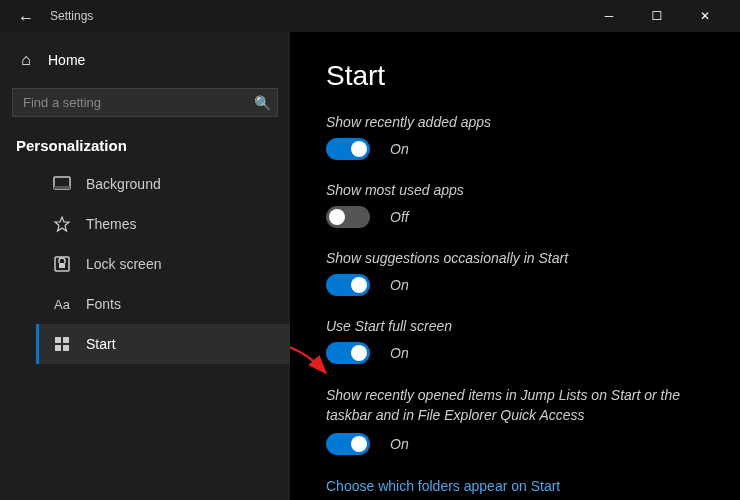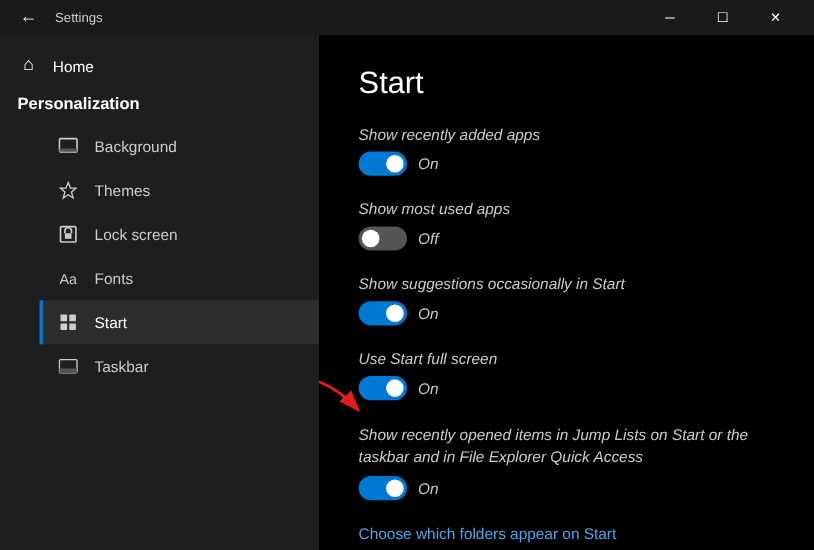--- a/index.html
+++ b/index.html
@@ -166,21 +166,21 @@
     .setting-label-long {
       font-size: 14px;
       color: #cccccc;
       margin-bottom: 8px;
       max-width: 380px;
       line-height: 1.4;
     }
     .toggle-row {
       display: flex;
       align-items: center;
-      gap: 10px;
+      gap: 20px;
     }
     .toggle {
       width: 44px;
       height: 22px;
       border-radius: 11px;
       position: relative;
       cursor: pointer;
       flex-shrink: 0;
     }
     .toggle.on { background: #0078d4; }
@@ -229,20 +229,24 @@
 </div>
 
 <div class="main-container">
 
   <div class="sidebar">
     <div class="sidebar-home">
       <span class="nav-icon">⌂</span>
       <span>Home</span>
     </div>
 
+    <div class="sidebar-search">
+      <input type="text" placeholder="Find a setting" style="">
+      <button class="search-icon-btn">🔍</button>
+    </div>
 
     <div class="section-title">Personalization</div>
 
     <div class="nav-item">
       <span class="nav-icon">
         <svg width="18" height="18" viewBox="0 0 18 18" fill="none">
           <rect x="1" y="2" width="16" height="12" rx="1" stroke="#ccc" stroke-width="1.5" fill="none"></rect>
           <rect x="1" y="11" width="16" height="3" rx="0.5" fill="#555"></rect>
         </svg>
       </span>
@@ -280,29 +284,20 @@
         <svg width="18" height="18" viewBox="0 0 18 18" fill="none">
           <rect x="2" y="2" width="6" height="6" fill="#ccc" rx="0.5"></rect>
           <rect x="10" y="2" width="6" height="6" fill="#ccc" rx="0.5"></rect>
           <rect x="2" y="10" width="6" height="6" fill="#ccc" rx="0.5"></rect>
           <rect x="10" y="10" width="6" height="6" fill="#ccc" rx="0.5"></rect>
         </svg>
       </span>
       <span class="nav-label">Start</span>
     </div>
 
-    <div class="nav-item">
-      <span class="nav-icon">
-        <svg width="18" height="14" viewBox="0 0 18 14" fill="none">
-          <rect x="1" y="1" width="16" height="12" rx="1" stroke="#ccc" stroke-width="1.2" fill="none"></rect>
-          <rect x="1" y="9" width="16" height="4" rx="0.5" fill="#555"></rect>
-        </svg>
-      </span>
-      <span class="nav-label">Taskbar</span>
-    </div>
   </div>
 
   <div class="content">
     <h1>Start</h1>
 
     
     <div class="setting-row">
       <div class="setting-label">Show recently added apps</div>
       <div class="toggle-row">
         <div class="toggle on">

